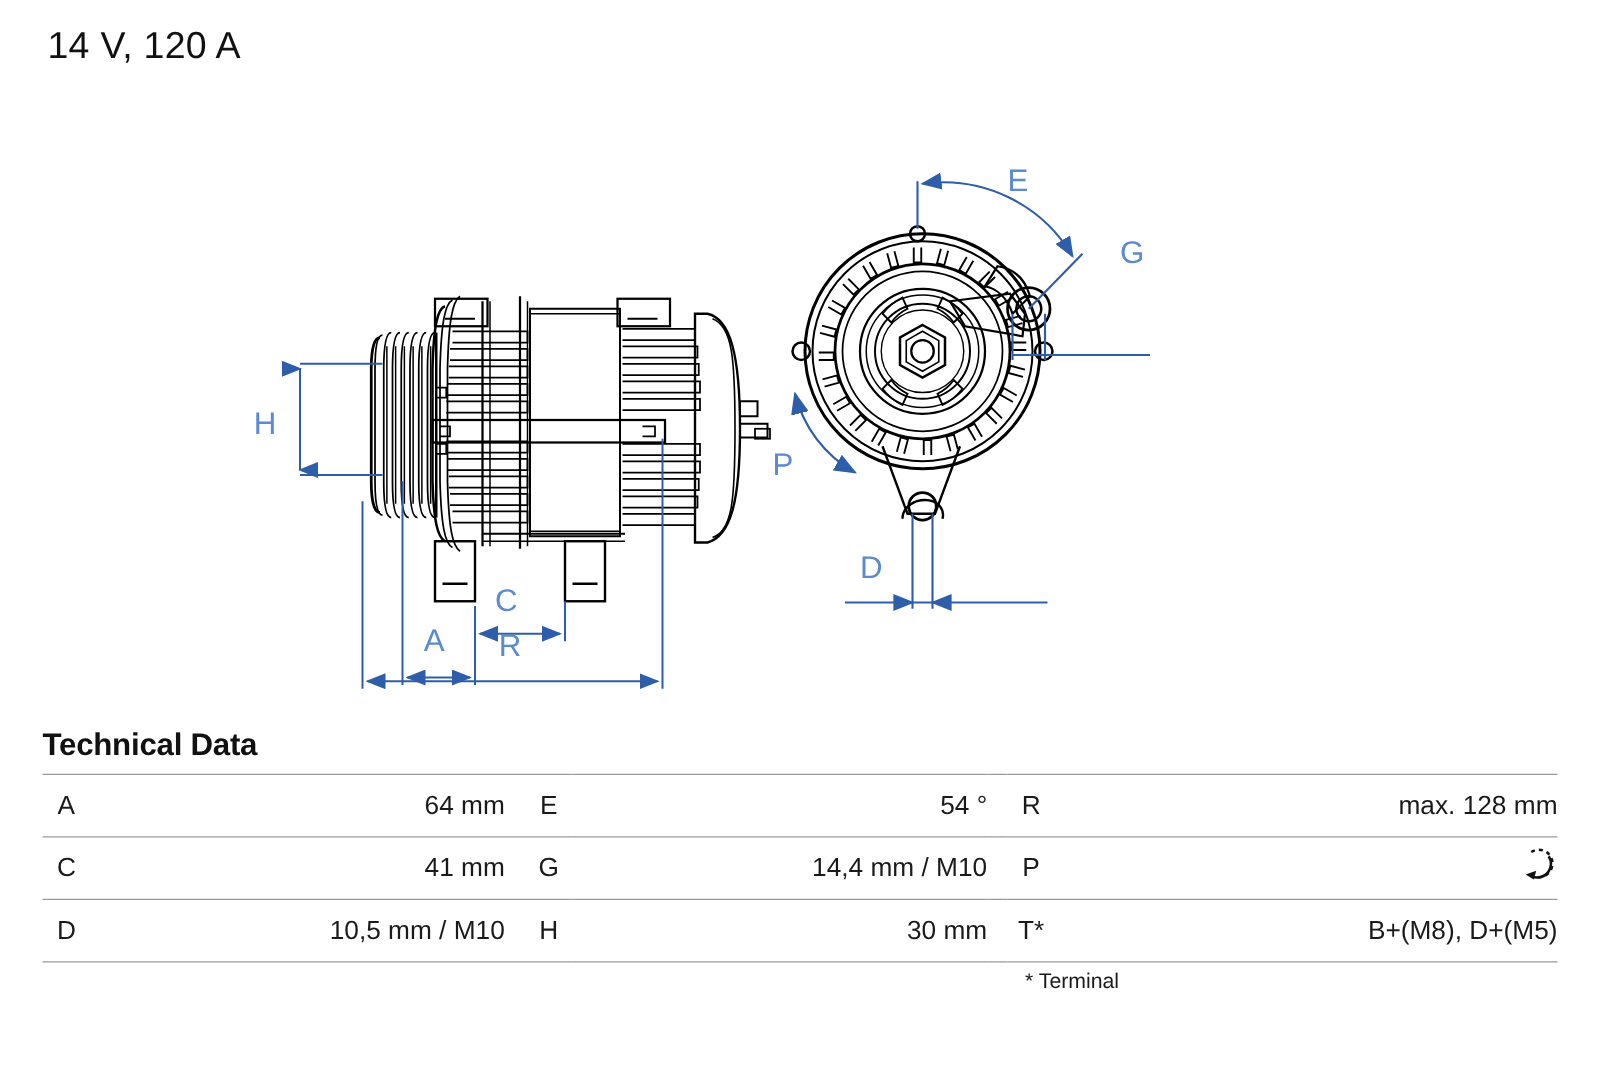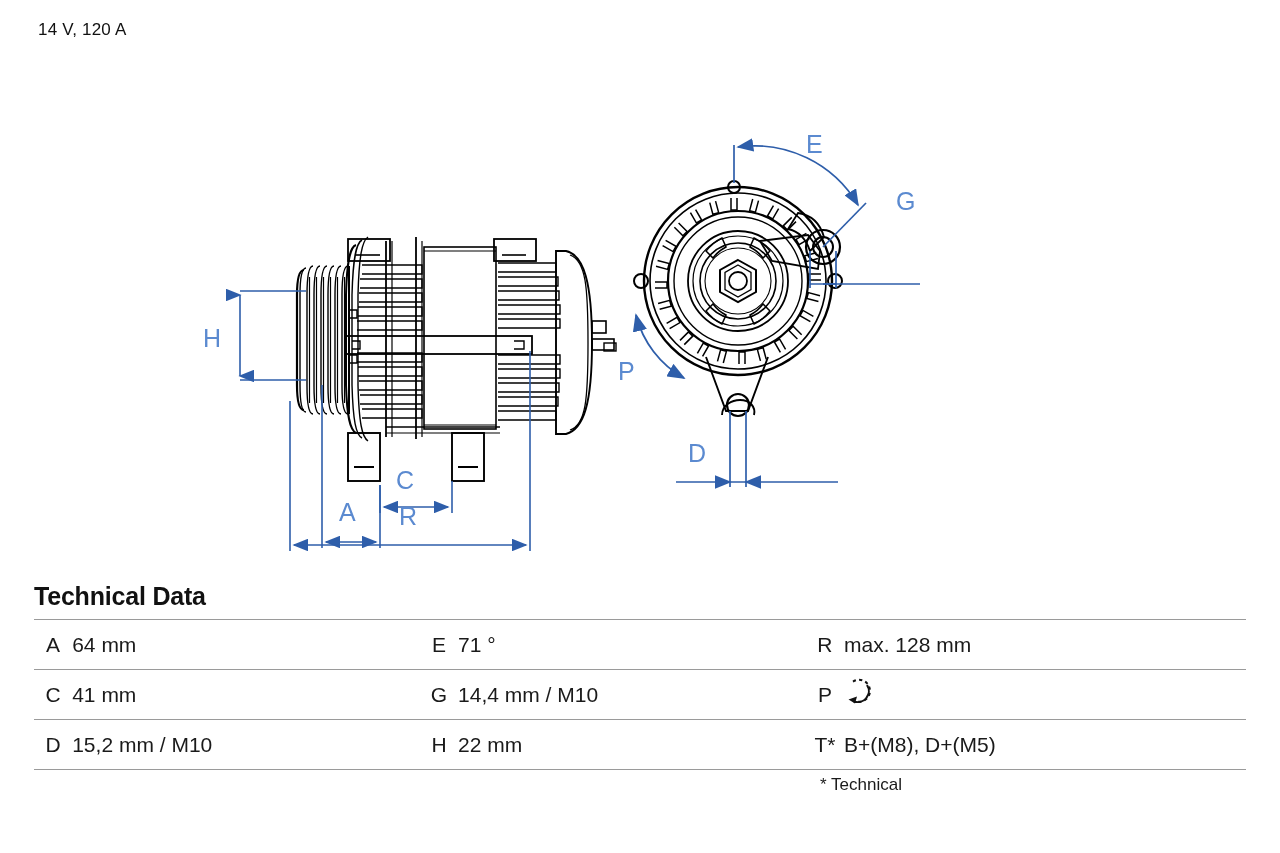--- a/index.html
+++ b/index.html
@@ -14,21 +14,21 @@
     color: #1a1a1a;
     overflow: hidden;
     position: relative;
   }
 
   
   #page-title {
     position: absolute;
     left: 38px;
     top: 20px;
-    font-size: 17px;
+    font-size: 30px;
     font-weight: 400;
     letter-spacing: 0.2px;
     color: #111111;
     white-space: nowrap;
   }
 
   
   #drawing-area {
     position: absolute;
     left: 0;
@@ -75,20 +75,21 @@
 
   td.key-cell {
     width: 38px;
     text-align: center;
     background: #ffffff;
     white-space: nowrap;
   }
   td.val-cell {
     background: #dcdcdc;
     padding-left: 14px;
+    text-align: right;
   }
   td.val-a { width: 330px; }
   td.val-b { width: 330px; }
   td.val-c { width: 400px; }
   td.spacer-cell { width: 16px; background: #ffffff; }
 
   .rot-icon { display: inline-block; vertical-align: middle; }
 
   #table-footnote {
     margin: 5px 0 0 0;
@@ -416,21 +417,21 @@
 
   <h2 id="tech-heading">Technical Data</h2>
 
   <table id="tech-table">
     <tbody>
       <tr>
         <td class="key-cell">A</td>
         <td class="val-cell val-a">64 mm</td>
         <td class="spacer-cell"></td>
         <td class="key-cell">E</td>
-        <td class="val-cell val-b">71 °</td>
+        <td class="val-cell val-b">54 °</td>
         <td class="spacer-cell"></td>
         <td class="key-cell">R</td>
         <td class="val-cell val-c">max. 128 mm</td>
       </tr>
 
       <tr>
         <td class="key-cell">C</td>
         <td class="val-cell val-a">41 mm</td>
         <td class="spacer-cell"></td>
         <td class="key-cell">G</td>
@@ -443,25 +444,25 @@
               <path d="M9,4.6 A11,11 0 1,1 7.2,21.5" fill="none" stroke="#111" stroke-width="1.9" stroke-dasharray="3.2 3.2"></path>
               <path d="M23,8 A11,11 0 0,1 9.6,24.2" fill="none" stroke="#111" stroke-width="2.1"></path>
               <path d="M13,19.5 L11,26.5 L4.5,22.5 z" fill="#111"></path>
             </svg>
           </span>
         </td>
       </tr>
 
       <tr>
         <td class="key-cell">D</td>
-        <td class="val-cell val-a">15,2 mm / M10</td>
+        <td class="val-cell val-a">10,5 mm / M10</td>
         <td class="spacer-cell"></td>
         <td class="key-cell">H</td>
-        <td class="val-cell val-b">22 mm</td>
+        <td class="val-cell val-b">30 mm</td>
         <td class="spacer-cell"></td>
         <td class="key-cell">T*</td>
         <td class="val-cell val-c">B+(M8), D+(M5)</td>
       </tr>
     </tbody>
   </table>
 
-  <p id="table-footnote">* Technical</p>
+  <p id="table-footnote">* Terminal</p>
 </div>
 
 </body></html>

